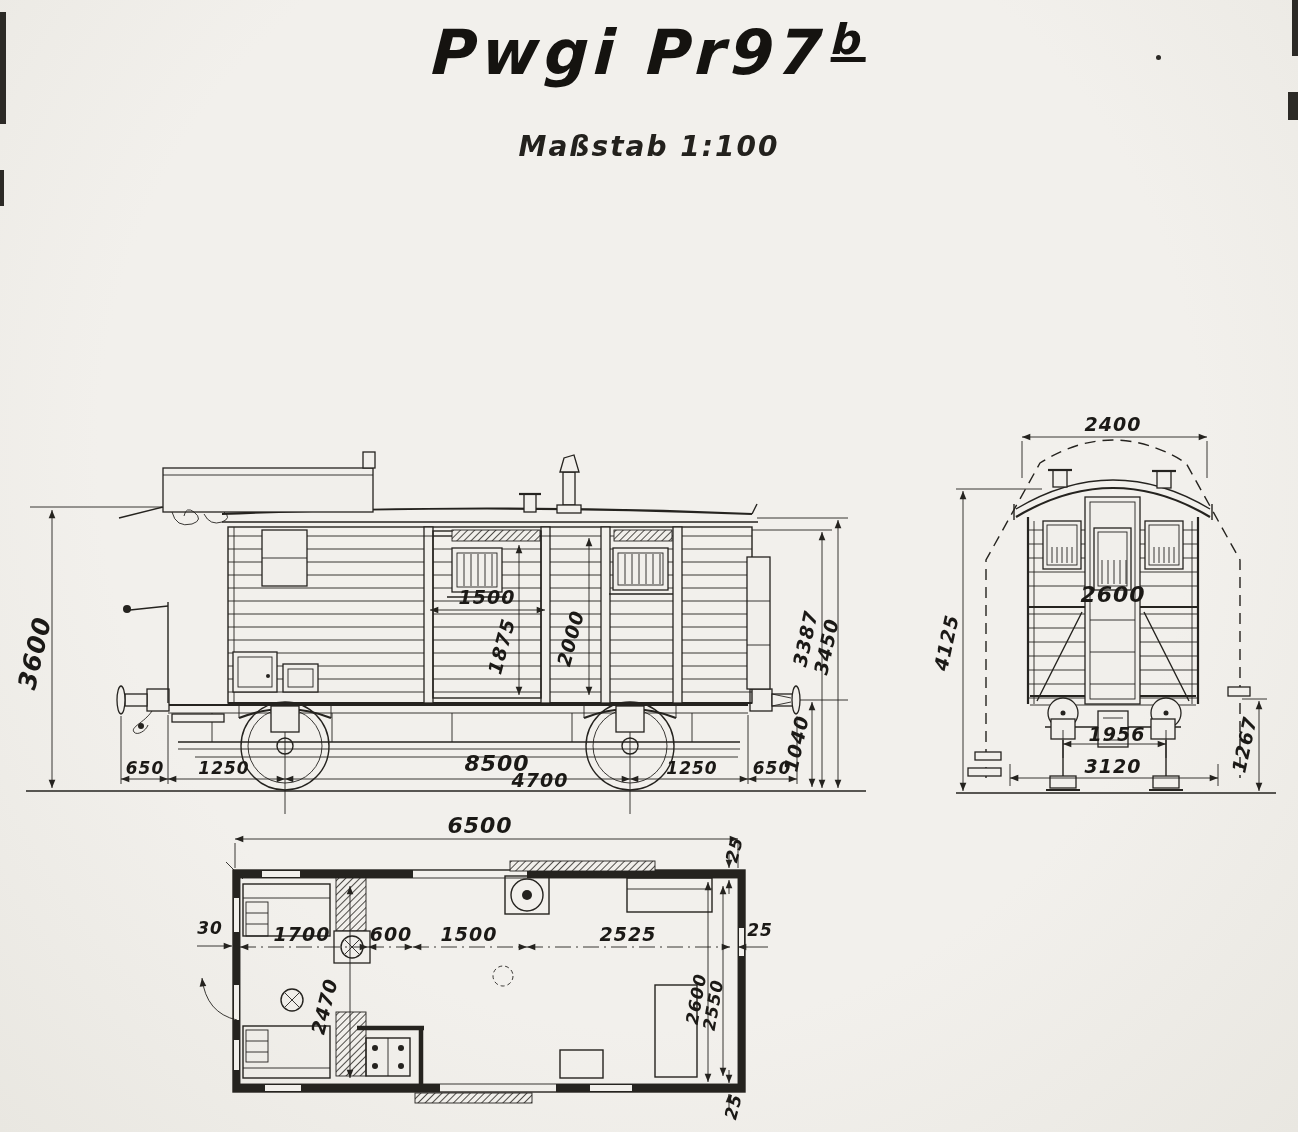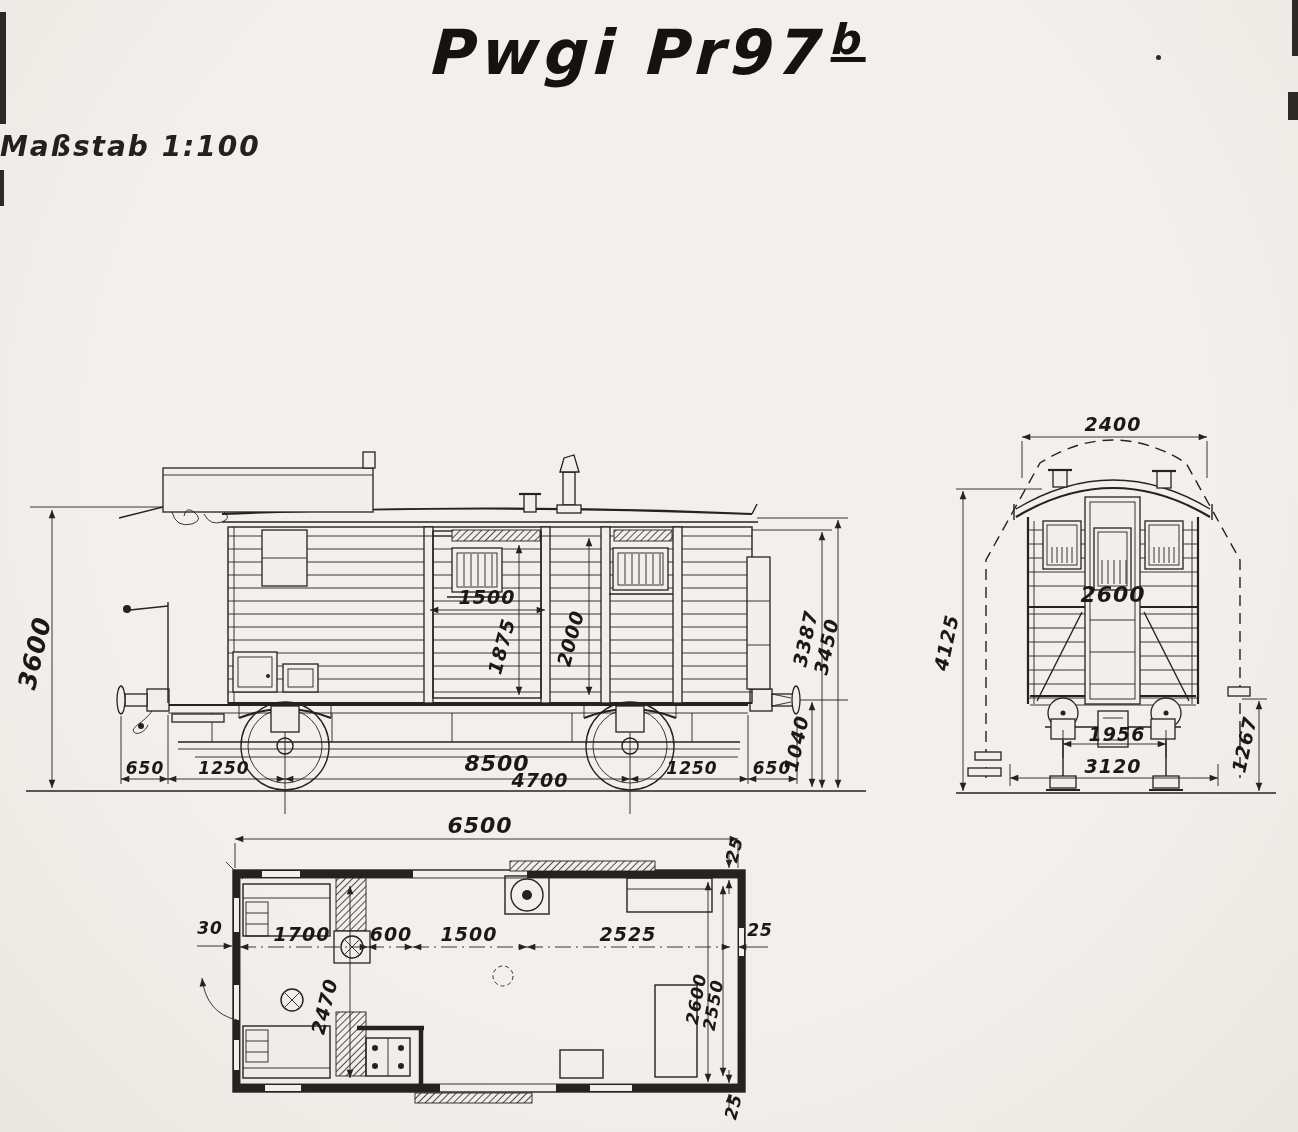--- a/index.html
+++ b/index.html
@@ -4,21 +4,21 @@
 <style>
   html,body{margin:0;padding:0;background:#d8d6d2;}
   .sheet{position:relative;width:1298px;height:1132px;overflow:hidden;
          background:radial-gradient(ellipse at 50% 40%, #f2f0ec 60%, #e9e7e1 100%);
          font-family:"DejaVu Sans", sans-serif;color:#1d1b18;}
   .title{position:absolute;top:16px;left:0;width:100%;text-align:center;
          font:italic 700 62px "DejaVu Sans",sans-serif;letter-spacing:5px;
          color:#151310;transform:skewX(-3deg);}
   .title .sup{display:inline-block;font-size:42px;vertical-align:20px;
          border-bottom:5px solid #151310;line-height:34px;margin-left:4px;}
-  .subtitle{position:absolute;top:130px;left:0;width:100%;text-align:left;
+  .subtitle{position:absolute;top:130px;left:0;width:100%;text-align:center;
          font:italic 600 28px "DejaVu Sans",sans-serif;letter-spacing:2px;color:#23211d;}
   svg{position:absolute;left:0;top:0;}
   .ln{stroke:#25231f;fill:none;stroke-width:1.4;}
   .t1{stroke:#25231f;fill:none;stroke-width:0.9;}
   .t2{stroke:#25231f;fill:none;stroke-width:2.2;}
   .t3{stroke:#25231f;fill:none;stroke-width:4.5;}
   .ink{fill:#25231f;stroke:none;}
   .paper{fill:#f1efeb;stroke:#25231f;stroke-width:1.3;}
   .paper2{fill:#f1efeb;stroke:none;}
   .dash{stroke-dasharray:11 7;}

